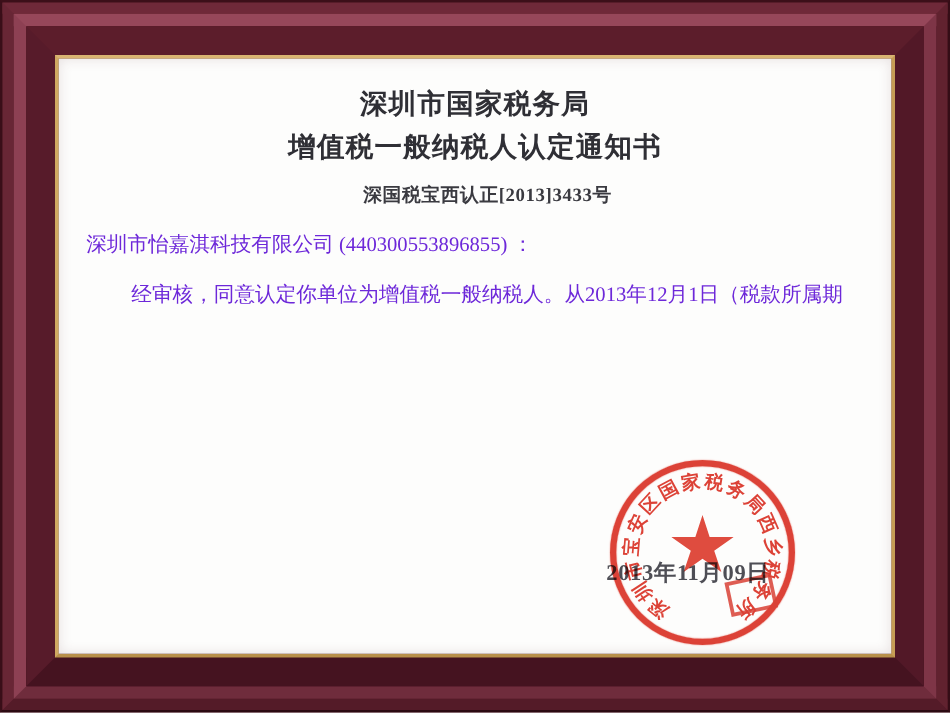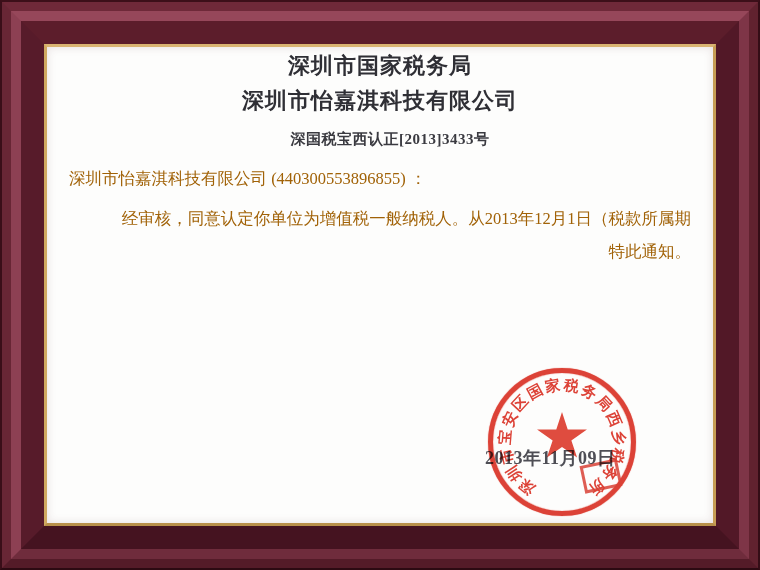--- a/index.html
+++ b/index.html
@@ -17,29 +17,29 @@
   
   .paper{
     position:absolute;inset:0;background:#fdfdfc;
     box-shadow:inset 0 0 10px rgba(90,40,50,.14);
     color:#3e3e44;
   }
   .title{
     text-align:center;font-weight:bold;color:#2f2f35;
     font-size:22px;line-height:35px;letter-spacing:1px;
   }
-  .title-block{padding-top:1px;}
+  .title-block{padding-top:18px;}
   .doc-number{
     text-align:center;font-size:15px;font-weight:600;color:#3a3a40;
     margin-top:12px;letter-spacing:.5px;padding-left:20px;
   }
-  .doc-body{font-size:16.5px;line-height:33px;padding:0 22px;color:#a16207;}
+  .doc-body{font-size:16.5px;line-height:33px;padding:0 22px;color:#6d28d9;}
   .recipient{margin-top:13px;}
   .para{margin-top:7px;}
-  .indent{padding-left:36px;text-align:right;}
+  .indent{padding-left:36px;}
   
   .stamp{
     position:absolute;left:435px;top:315px;width:160px;height:160px;
     mix-blend-mode:multiply;filter:blur(.4px);opacity:.95;
   }
   .stamp-ring{
     position:absolute;inset:6px;border:5px solid #dd382c;border-radius:50%;
     box-shadow:0 0 1px #dd382c, inset 0 0 1px #dd382c;
   }
   .seal-char{
@@ -69,29 +69,28 @@
 <div class="f0">
   <div class="f1">
     <div class="f2">
       <div class="f3">
         <div class="gold">
 
           <div class="paper">
 
             <div class="title-block">
               <div class="title">深圳市国家税务局</div>
-              <div class="title">深圳市怡嘉淇科技有限公司</div>
+              <div class="title">增值税一般纳税人认定通知书</div>
             </div>
 
             <div class="doc-number">深国税宝西认正[2013]3433号</div>
 
             <div class="doc-body">
               <div class="recipient">深圳市怡嘉淇科技有限公司 (440300553896855) ：</div>
               <div class="para indent">经审核，同意认定你单位为增值税一般纳税人。从2013年12月1日（税款所属期</div>
-              <div class="indent">特此通知。</div>
             </div>
 
             <div class="stamp-date">2013年11月09日</div>
 
             <div class="stamp">
               <div class="stamp-ring"></div>
               <div>
                   <span class="seal-char" style="transform: rotate(-142deg) translateY(-57px); color: rgb(221, 56, 44);">深</span>
                   <span class="seal-char" style="transform: rotate(-123.067deg) translateY(-57px); color: rgb(221, 56, 44);">圳</span>
                   <span class="seal-char" style="transform: rotate(-104.133deg) translateY(-57px); color: rgb(221, 56, 44);">市</span>

